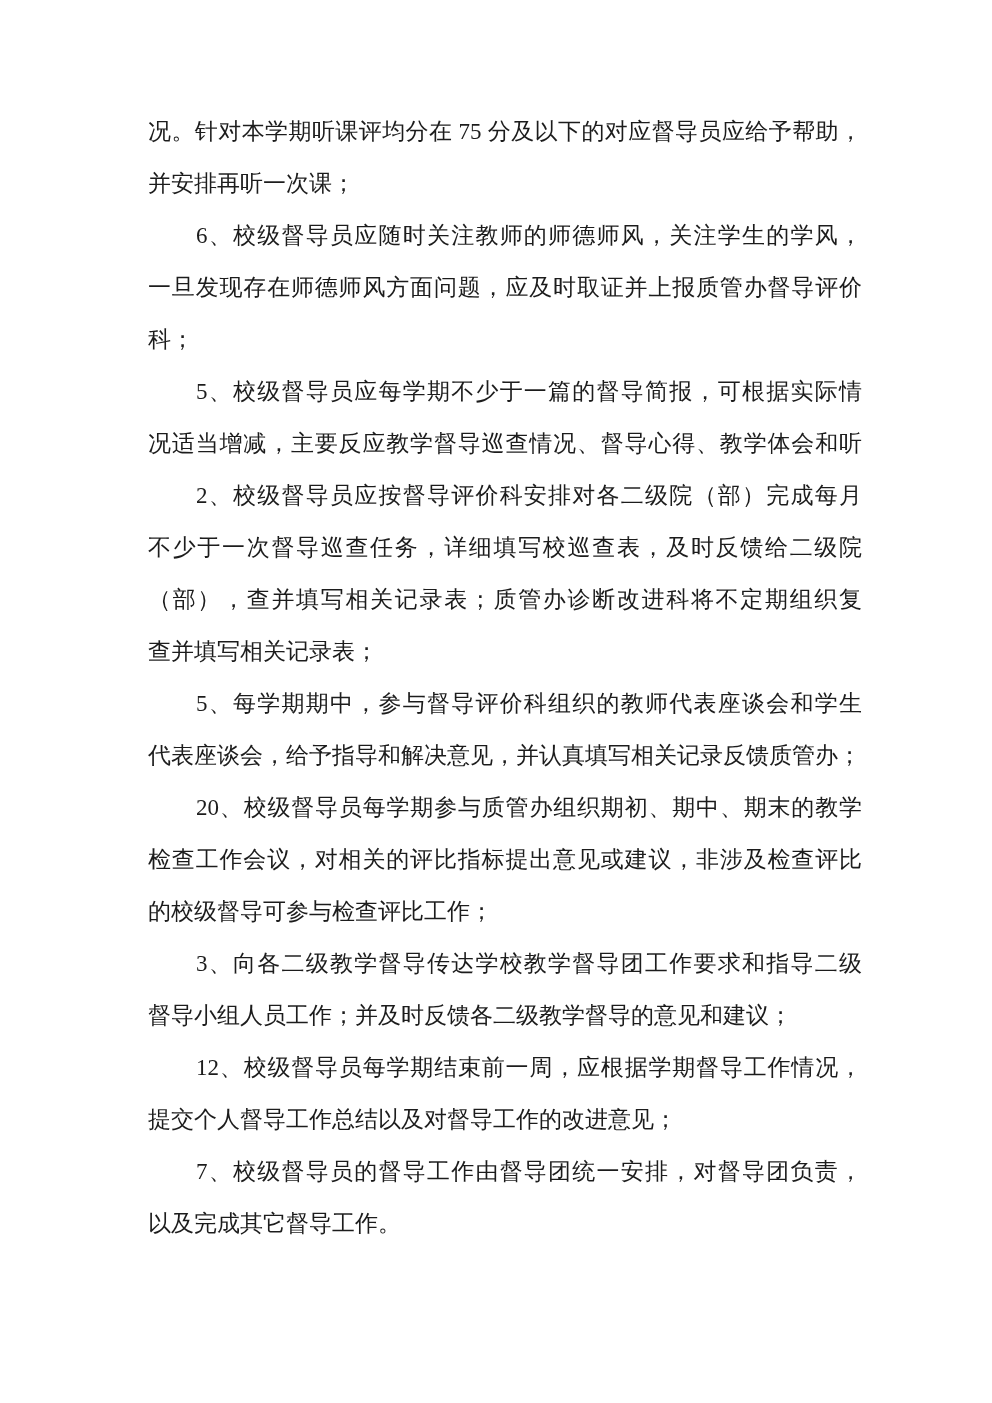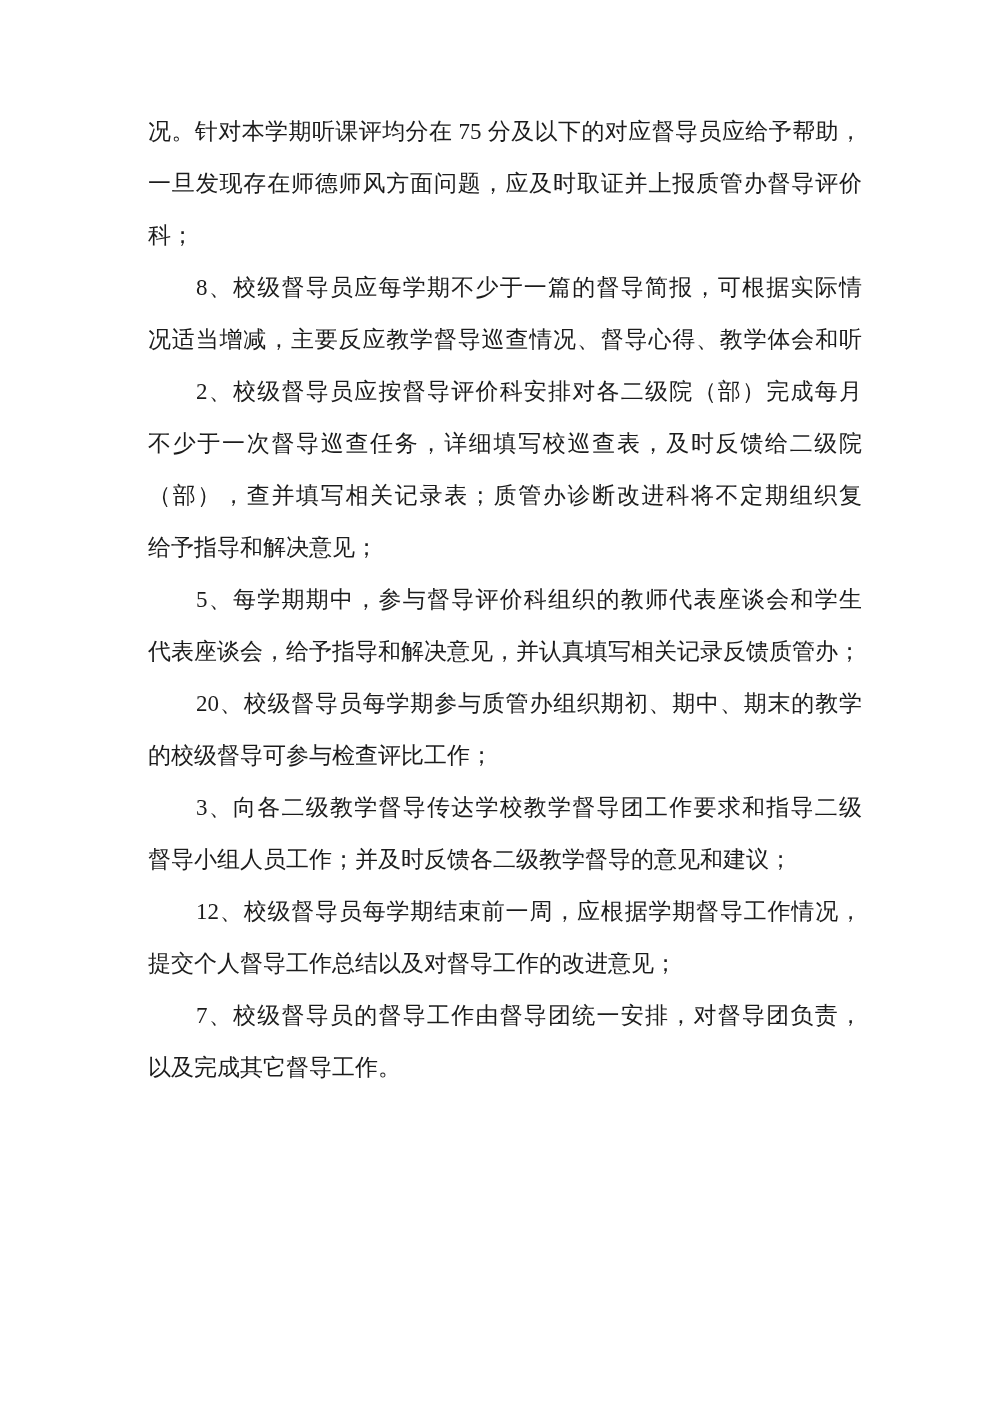--- a/index.html
+++ b/index.html
@@ -37,31 +37,34 @@
   .line.indent {
     text-indent: 48px;
   }
 </style>
 </head>
 <body>
 
 <div class="page">
   <div class="text-block" id="doc-body">
       <div class="line just">况。针对本学期听课评均分在 75 分及以下的对应督导员应给予帮助，</div>
+      <div class="line">并安排再听一次课；</div>
+      <div class="line indent just">6、校级督导员应随时关注教师的师德师风，关注学生的学风，</div>
       <div class="line just">一旦发现存在师德师风方面问题，应及时取证并上报质管办督导评价</div>
       <div class="line">科；</div>
-      <div class="line indent just">8、校级督导员应每学期不少于一篇的督导简报，可根据实际情</div>
+      <div class="line indent just">5、校级督导员应每学期不少于一篇的督导简报，可根据实际情</div>
       <div class="line just">况适当增减，主要反应教学督导巡查情况、督导心得、教学体会和听</div>
       <div class="line indent just">2、校级督导员应按督导评价科安排对各二级院（部）完成每月</div>
       <div class="line just">不少于一次督导巡查任务，详细填写校巡查表，及时反馈给二级院</div>
       <div class="line just">（部），查并填写相关记录表；质管办诊断改进科将不定期组织复</div>
-      <div class="line">给予指导和解决意见；</div>
+      <div class="line">查并填写相关记录表；</div>
       <div class="line indent just">5、每学期期中，参与督导评价科组织的教师代表座谈会和学生</div>
       <div class="line">代表座谈会，给予指导和解决意见，并认真填写相关记录反馈质管办；</div>
       <div class="line indent just">20、校级督导员每学期参与质管办组织期初、期中、期末的教学</div>
+      <div class="line just">检查工作会议，对相关的评比指标提出意见或建议，非涉及检查评比</div>
       <div class="line">的校级督导可参与检查评比工作；</div>
       <div class="line indent just">3、向各二级教学督导传达学校教学督导团工作要求和指导二级</div>
       <div class="line">督导小组人员工作；并及时反馈各二级教学督导的意见和建议；</div>
       <div class="line indent just">12、校级督导员每学期结束前一周，应根据学期督导工作情况，</div>
       <div class="line">提交个人督导工作总结以及对督导工作的改进意见；</div>
       <div class="line indent just">7、校级督导员的督导工作由督导团统一安排，对督导团负责，</div>
       <div class="line">以及完成其它督导工作。</div>
     </div>
 </div>
 

